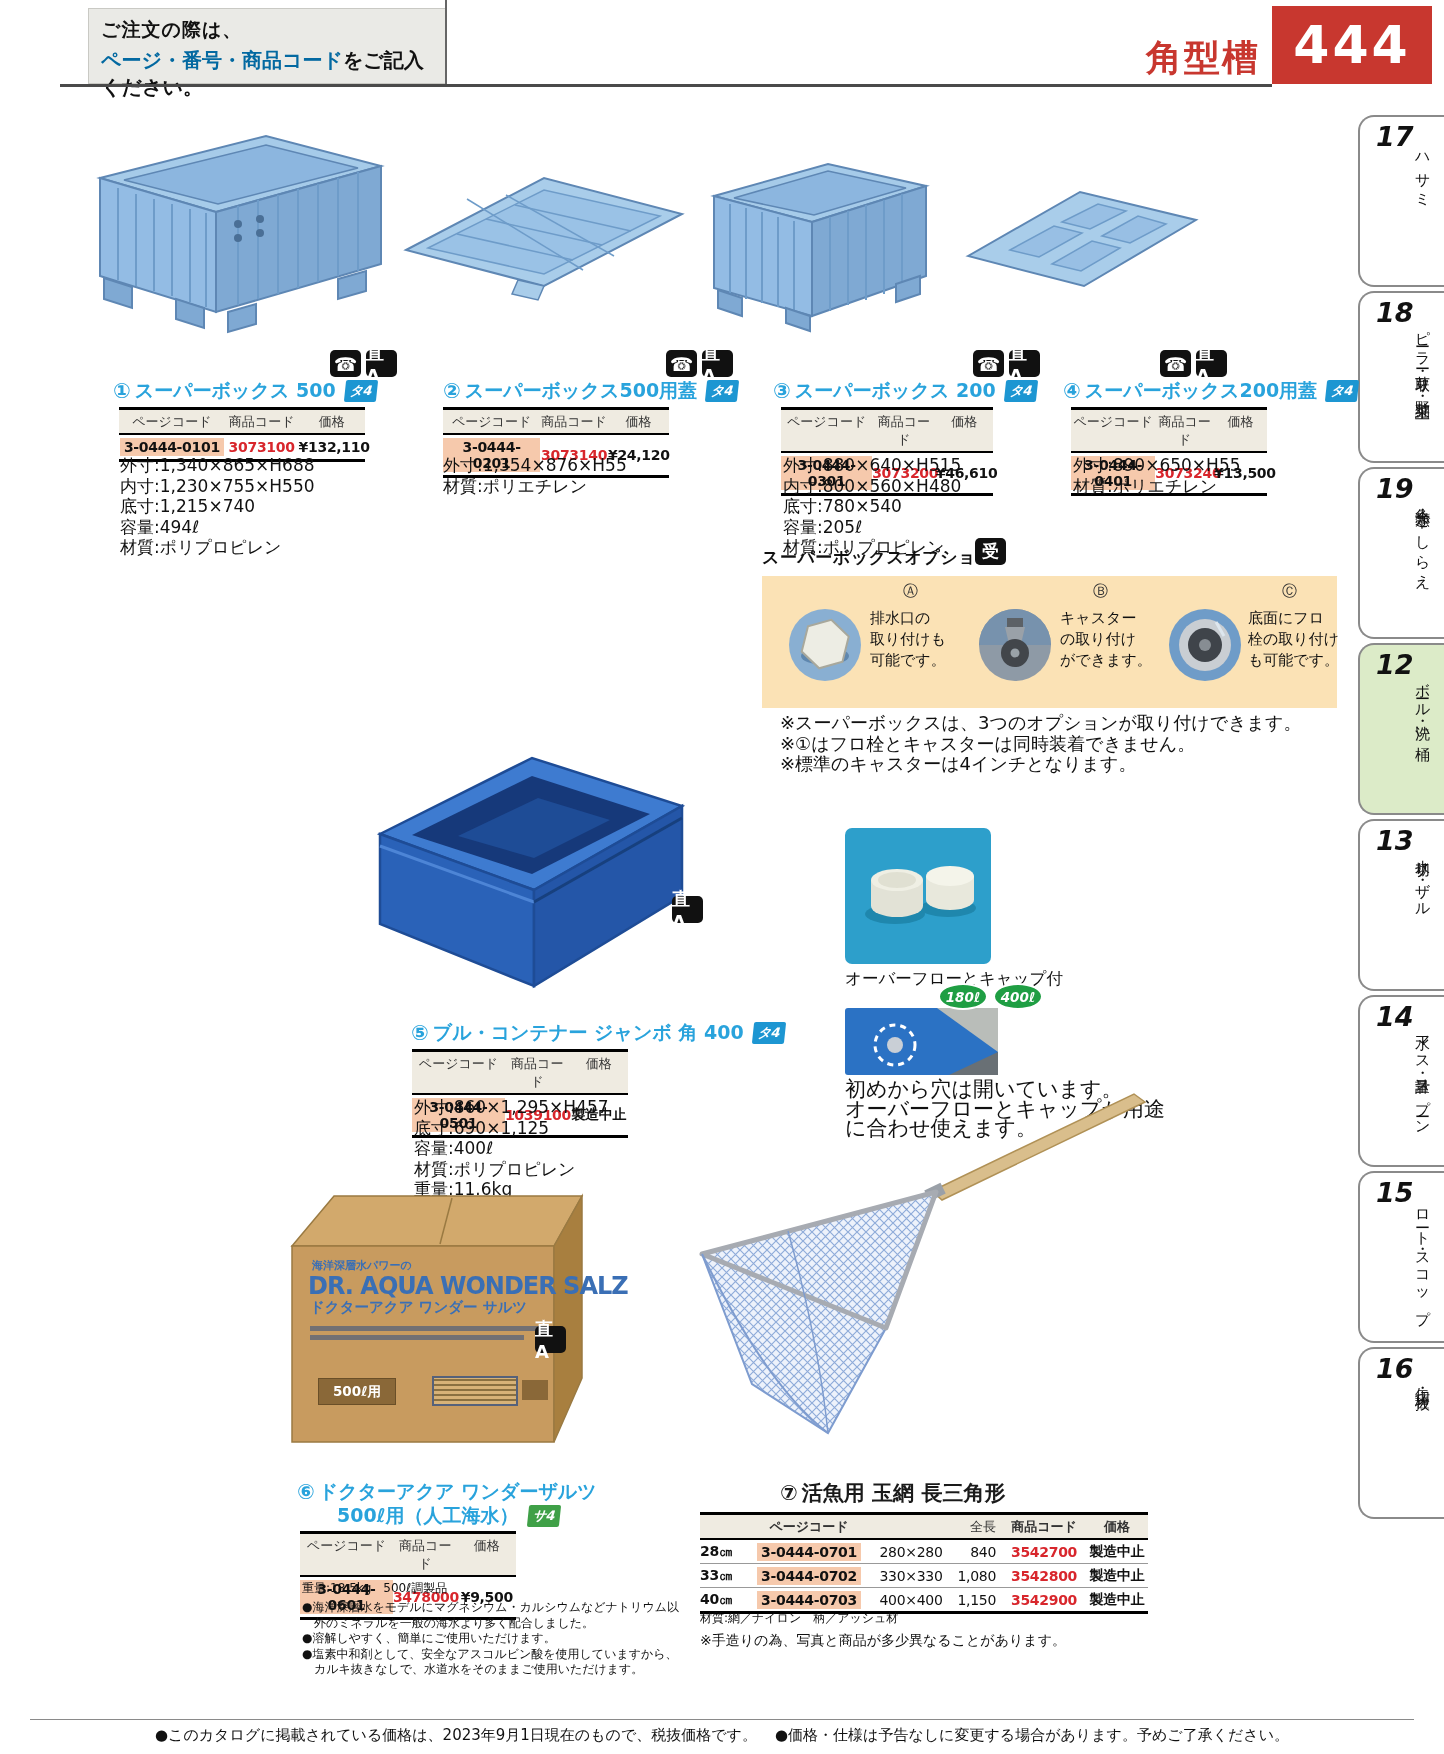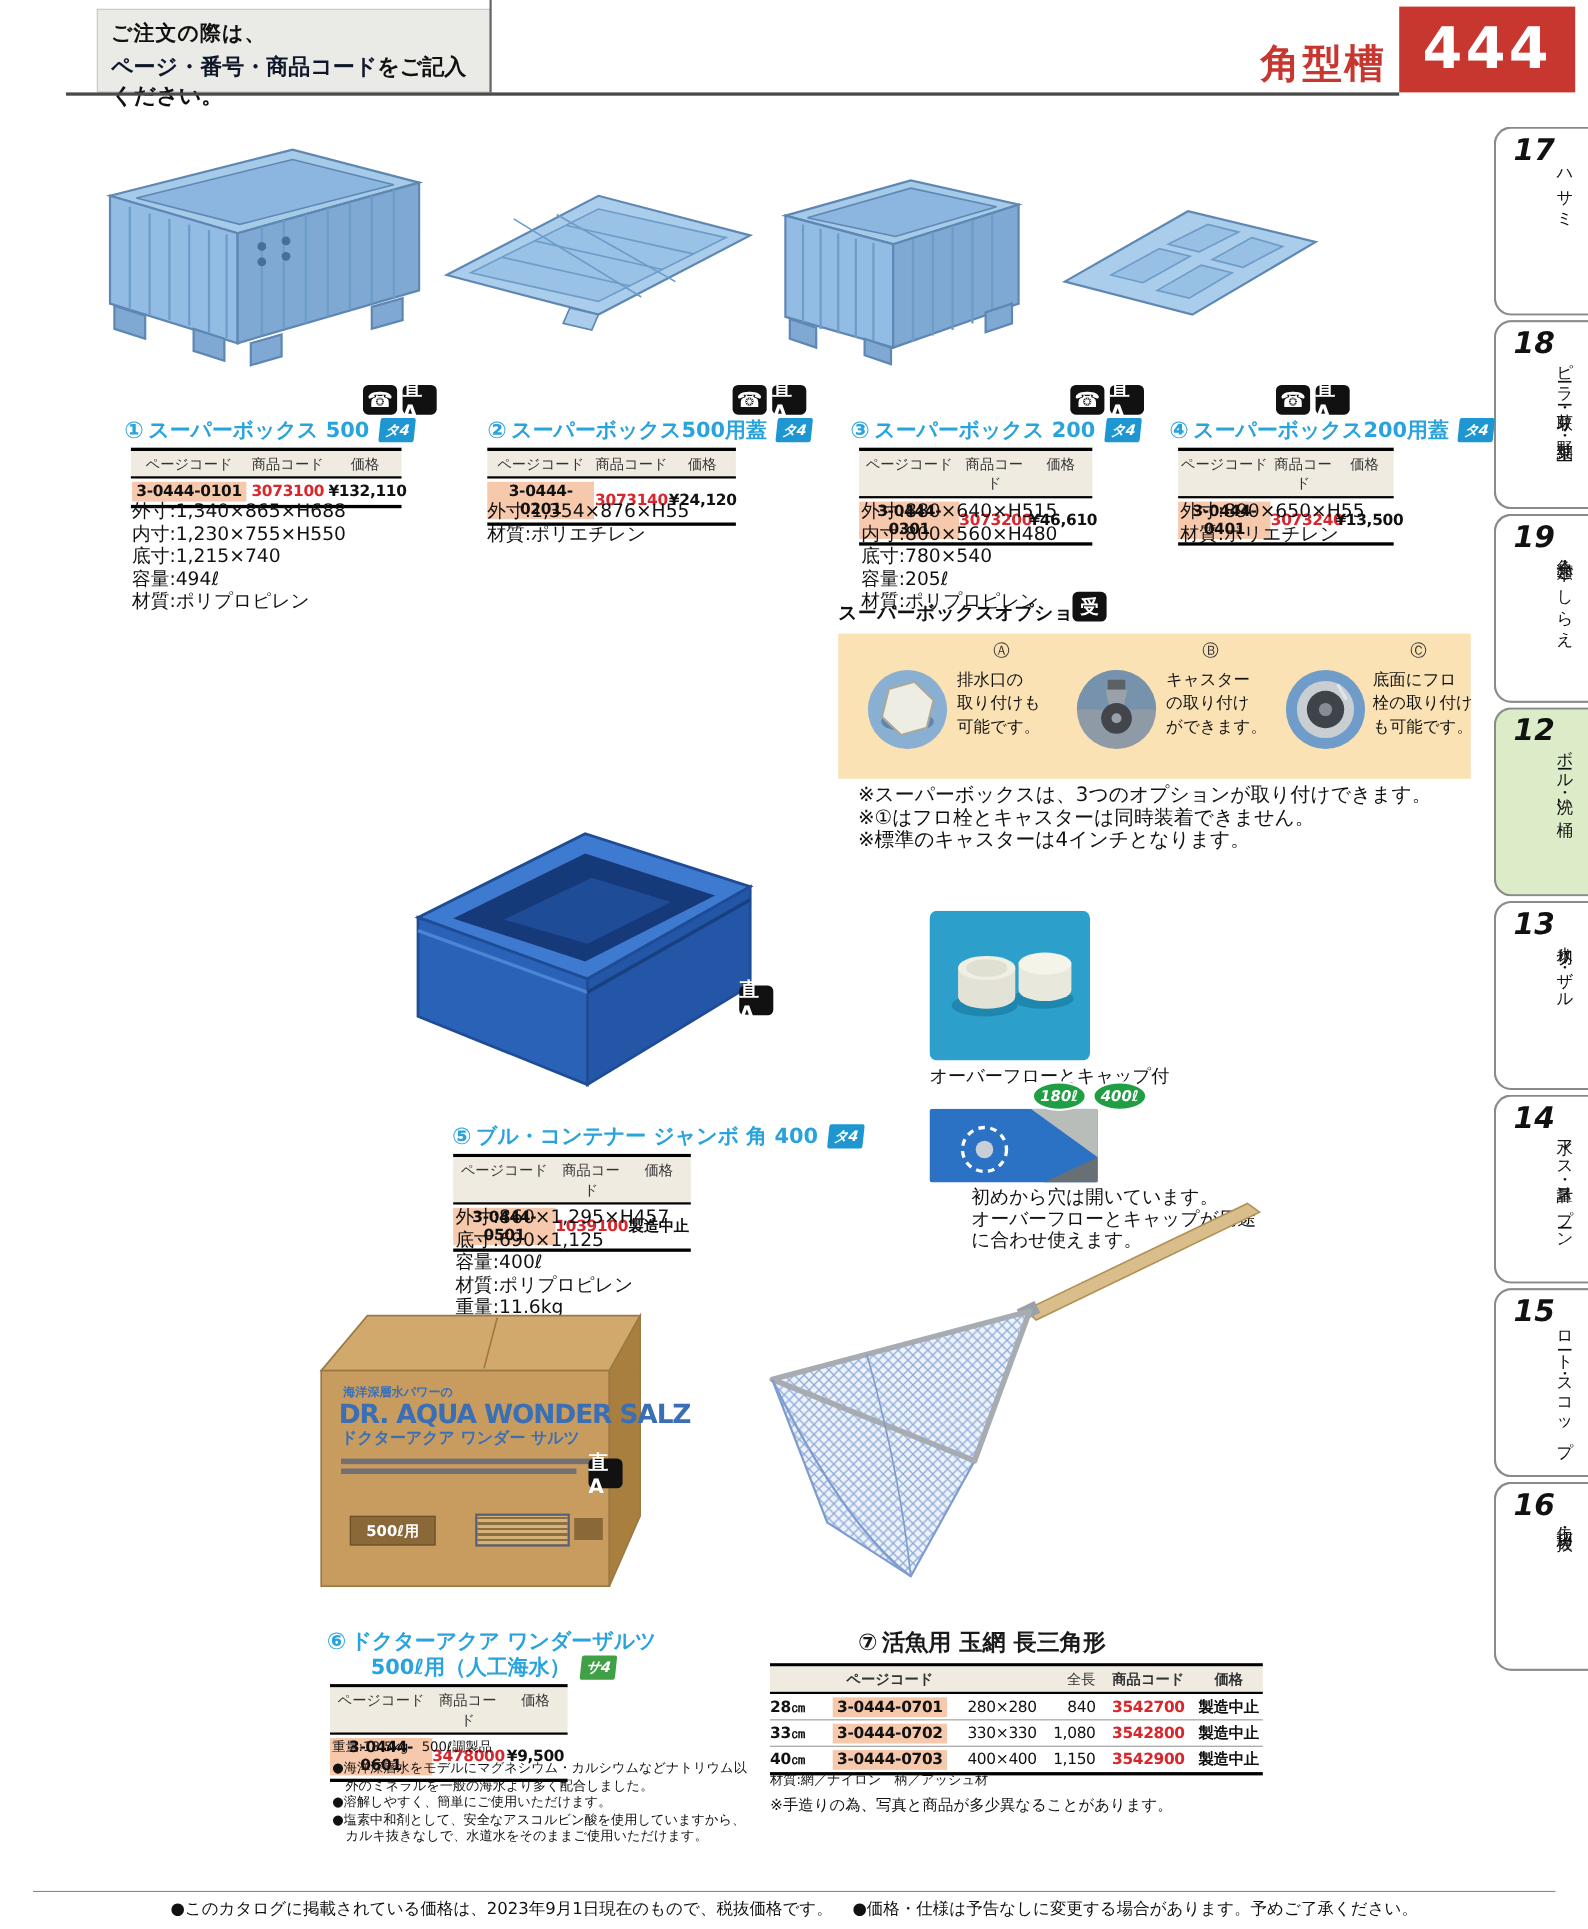--- a/index.html
+++ b/index.html
@@ -4,21 +4,21 @@
 <style>
   html,body{margin:0;padding:0;background:#fff;}
   .page{position:relative;width:1444px;height:1752px;background:#ffffff;overflow:hidden;
         font-family:"DejaVu Sans",sans-serif;color:#111;}
   .abs{position:absolute;}
   
   .note-box{position:absolute;left:88px;top:8px;width:358px;height:76px;background:#EAEAE6;
             border:1px solid #C9C9C4;box-sizing:border-box;padding:8px 10px 0 12px;}
   .note-l1{font-size:19px;font-weight:bold;letter-spacing:1px;}
   .note-l2{font-size:20px;font-weight:bold;margin-top:4px;letter-spacing:0;}
-  .note-red{color:#0f172a;}
+  .note-red{color:#0369a1;}
   .hdr-vline{position:absolute;left:445px;top:0;width:2px;height:84px;background:#666;}
   .hdr-rule{position:absolute;left:60px;top:84px;width:1212px;height:3px;background:#4a4a4a;}
   .category{position:absolute;left:1128px;top:34px;width:132px;text-align:right;font-size:36px;
             font-weight:bold;color:#C8372F;letter-spacing:2px;}
   .pagebox{position:absolute;left:1272px;top:6px;width:160px;height:78px;background:#C8372F;
            display:flex;align-items:center;justify-content:center;color:#fff;font-size:52px;
            font-weight:bold;letter-spacing:3px;}
   
   .tab{position:absolute;left:1358px;width:86px;height:172px;background:#fff;border:2px solid #8a8a8a;
        border-right:none;border-radius:16px 0 0 16px;box-sizing:border-box;display:flex;
@@ -58,21 +58,21 @@
   .specs{position:absolute;font-size:17px;line-height:20.5px;color:#111;white-space:nowrap;}
   
   .opt-title{position:absolute;left:762px;top:546px;font-size:17px;font-weight:bold;letter-spacing:0.5px;}
   .opt-box{position:absolute;left:762px;top:576px;width:575px;height:132px;background:#FBE2B5;}
   .opt-label{position:absolute;font-size:15px;color:#333;}
   .opt-photo{position:absolute;width:74px;height:74px;}
   .opt-text{position:absolute;font-size:15px;line-height:21px;white-space:nowrap;}
   .opt-notes{position:absolute;left:780px;top:713px;font-size:18px;line-height:20.5px;white-space:nowrap;}
   
   .cap{position:absolute;font-size:16.5px;white-space:nowrap;}
-  .cap2{position:absolute;font-size:17px;line-height:19.5px;white-space:nowrap;margin-left:38px;}
+  .cap2{position:absolute;font-size:21px;line-height:19.5px;white-space:nowrap;}
   .lbadge{position:absolute;width:50px;height:27px;background:#1F9E43;border-radius:50%/50%;
           color:#fff;font-size:13.5px;font-weight:bold;font-style:italic;display:flex;
           align-items:center;justify-content:center;z-index:5;border:2px solid #fff;box-sizing:border-box;}
   
   .carton-txt{position:absolute;color:#3A6FB5;font-weight:bold;white-space:nowrap;}
   .carton-bar{position:absolute;background:#55617A;opacity:.75;}
   .carton-label{position:absolute;background:#8A6838;color:#fff;font-size:13.5px;font-weight:bold;
                 display:flex;align-items:center;justify-content:center;border:1px solid #6a4f28;}
   .carton-smallbox1{position:absolute;border:2px solid #55617A;background:repeating-linear-gradient(
                 0deg,#D7B277 0 3px,#8a7040 3px 5px);}

